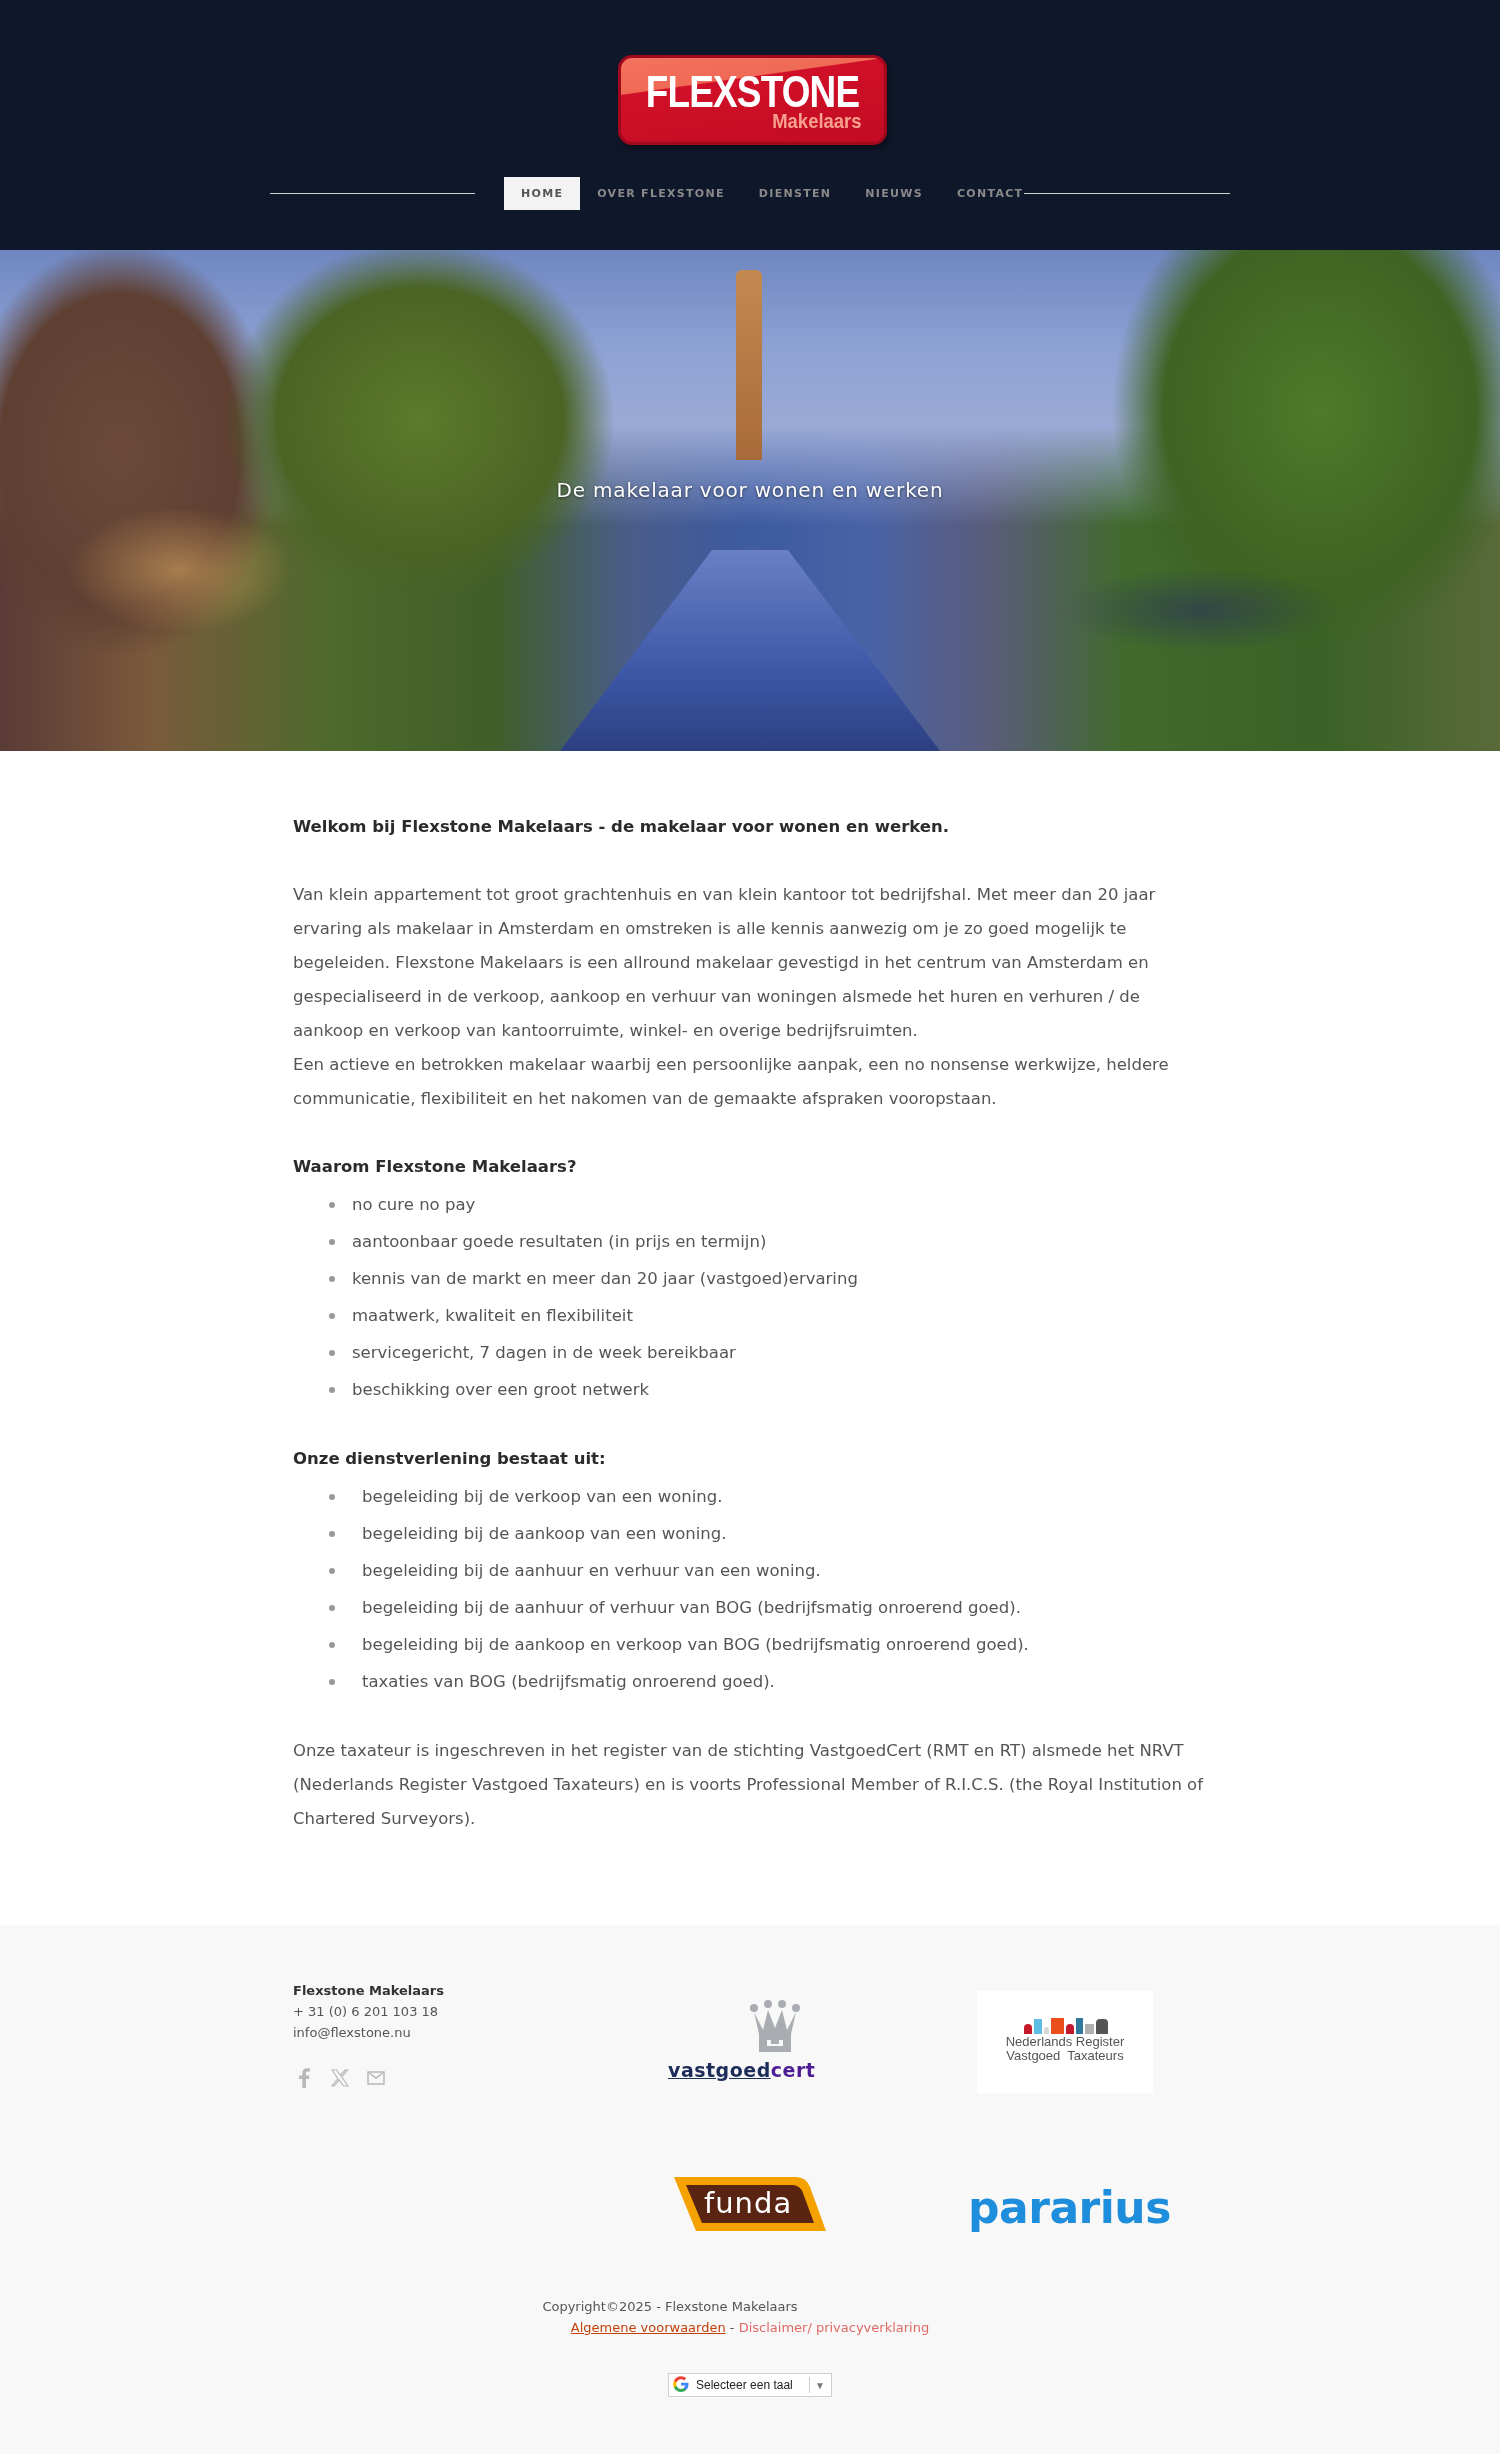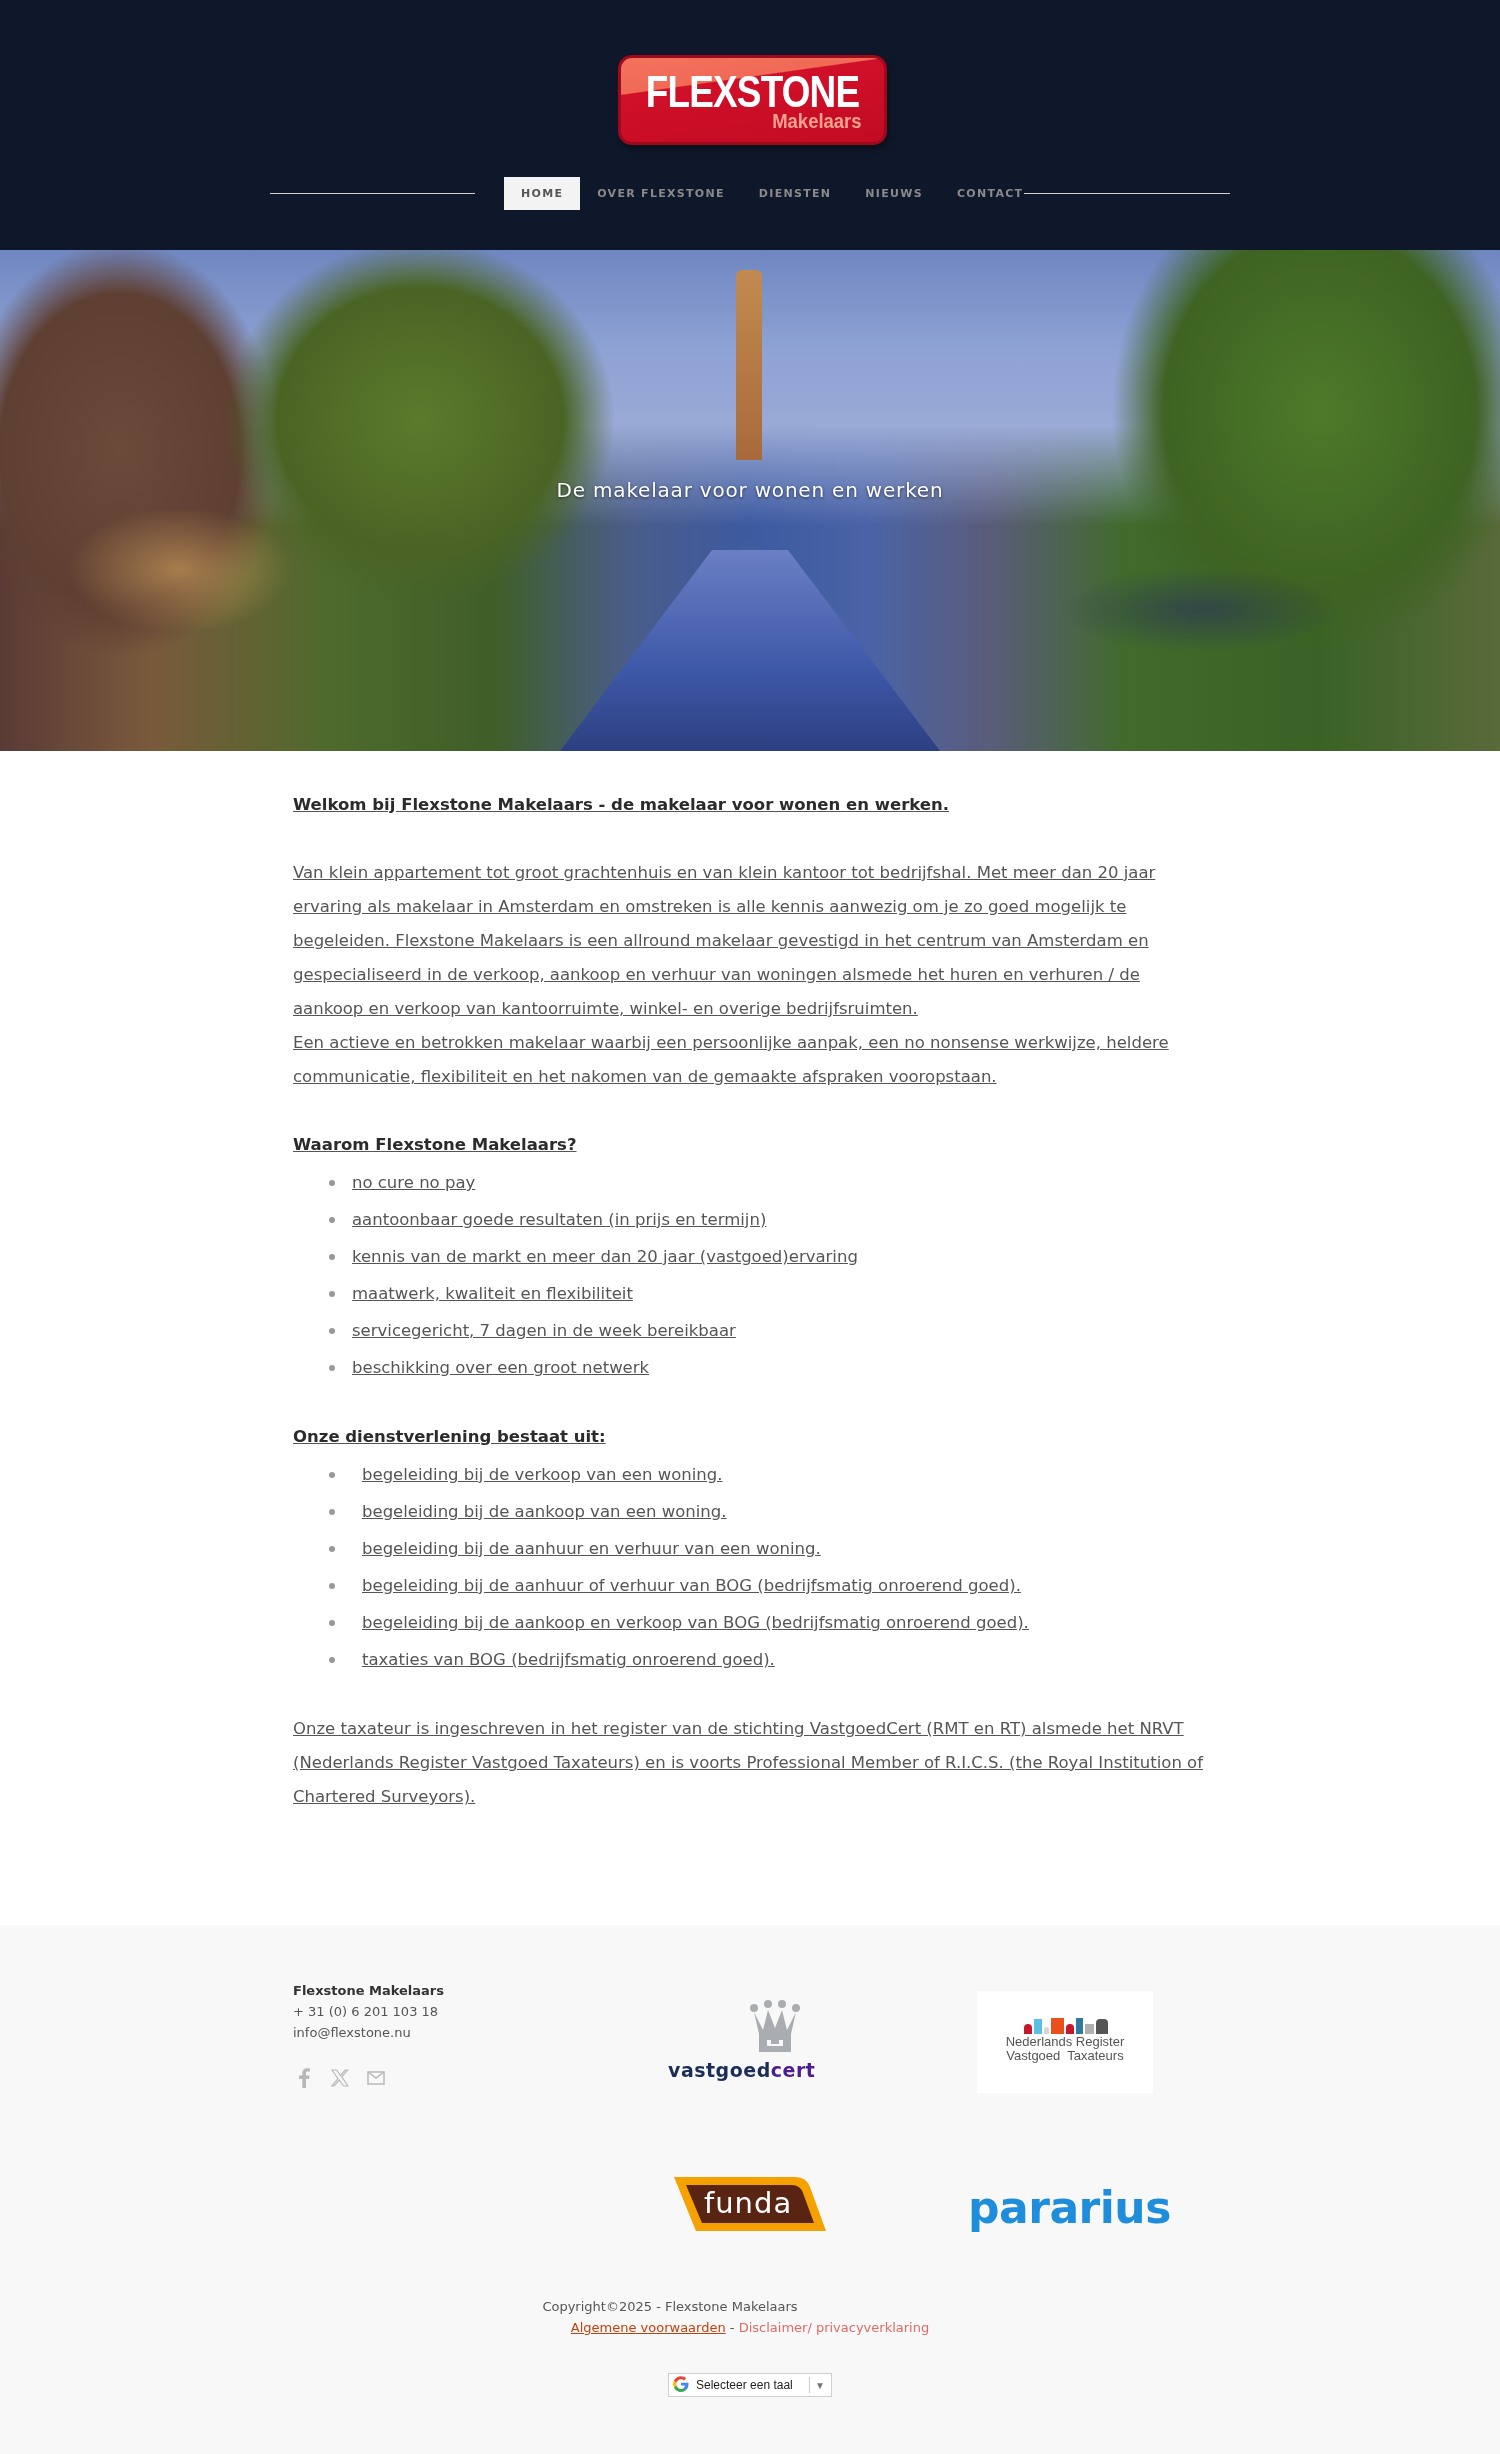--- a/index.html
+++ b/index.html
@@ -42,40 +42,40 @@
   .hero .canal { position: absolute; left: 560px; top: 300px; width: 380px; height: 201px;
           background: linear-gradient(180deg, #6a7fc4, #3e58a8 60%, #2c3f80);
           clip-path: polygon(40% 0, 60% 0, 100% 100%, 0 100%); }
   .hero .lights { position: absolute; left: 0; top: 260px; width: 1500px; height: 200px;
           background: radial-gradient(ellipse 160px 90px at 180px 60px, rgba(255,200,110,0.45), transparent 70%),
                       radial-gradient(ellipse 200px 60px at 1200px 100px, rgba(40,50,90,0.6), transparent 70%); }
   .hero-caption { position: absolute; left: 0; width: 1500px; top: 228px; text-align: center; color: #fff;
           font-size: 20px; letter-spacing: 0.8px; text-shadow: 0 1px 3px rgba(0,0,0,0.6); }
 
   
-  .content { position: absolute; left: 293px; top: 788px; width: 915px; color: #555; font-size: 16.5px; text-decoration: underline; }
+  .content { position: absolute; left: 293px; top: 810px; width: 915px; color: #555; font-size: 16.5px; }
   .content h2 { font-size: 16.5px; font-weight: bold; color: #2b2b2b; line-height: 34px; }
   .content p { line-height: 34px; }
   .gap-1 { height: 34px; }
   .content ul { list-style: none; margin-top: 2px; }
   .content li { position: relative; line-height: 37px; padding-left: 59px; }
   .content li::before { content: ""; position: absolute; left: 36px; top: 16px; width: 6px; height: 6px; border-radius: 50%; background: #999; }
   .content ul.svc li { padding-left: 69px; }
   .content ul.svc li::before { left: 36px; }
 
   
   .footer { position: absolute; left: 0; top: 1925px; width: 1500px; height: 529px; background: #f8f8f8; }
   .f-contact { position: absolute; left: 293px; top: 55px; font-size: 13px; line-height: 21px; color: #555; }
   .f-contact .name { font-weight: bold; color: #333; }
   .socials { position: absolute; left: 293px; top: 142px; display: flex; gap: 14px; }
   .social { width: 22px; height: 22px; display: flex; align-items: center; justify-content: center; color: #b8b8b8; cursor: pointer; }
 
   .vgc { position: absolute; left: 665px; top: 75px; width: 170px; height: 85px; }
   .vgc-text { position: absolute; left: 3px; top: 59px; font-family: "DejaVu Sans", sans-serif; font-weight: bold; font-size: 19px; letter-spacing: 0.5px; }
-  .vgc-text .dark { color: #1d2d5a; }
+  .vgc-text .dark { color: #1d2d5a; text-decoration: underline; }
   .vgc-text .light { color: #4c1d95; }
 
   .nrvt { position: absolute; left: 977px; top: 66px; width: 176px; height: 102px; background: #fff; }
   .nrvt-houses { position: absolute; left: 47px; top: 27px; display: flex; gap: 2px; align-items: flex-end; }
   .nrvt-text { position: absolute; left: 0; right: 0; top: 44px; text-align: center; font-family: "Liberation Sans", sans-serif; font-size: 13px; line-height: 14px; color: #555; }
 
   .funda { position: absolute; left: 674px; top: 252px; width: 152px; height: 54px; cursor: pointer; }
   .funda-text { position: absolute; left: 30px; top: 9px; color: #fff; font-family: "DejaVu Sans", sans-serif; font-size: 29px; letter-spacing: 1px; }
 
   .pararius { position: absolute; left: 968px; top: 257px; color: #1e8ddb; font-family: "DejaVu Sans", sans-serif; font-weight: bold; font-size: 44px; letter-spacing: -0.5px; cursor: pointer; }

